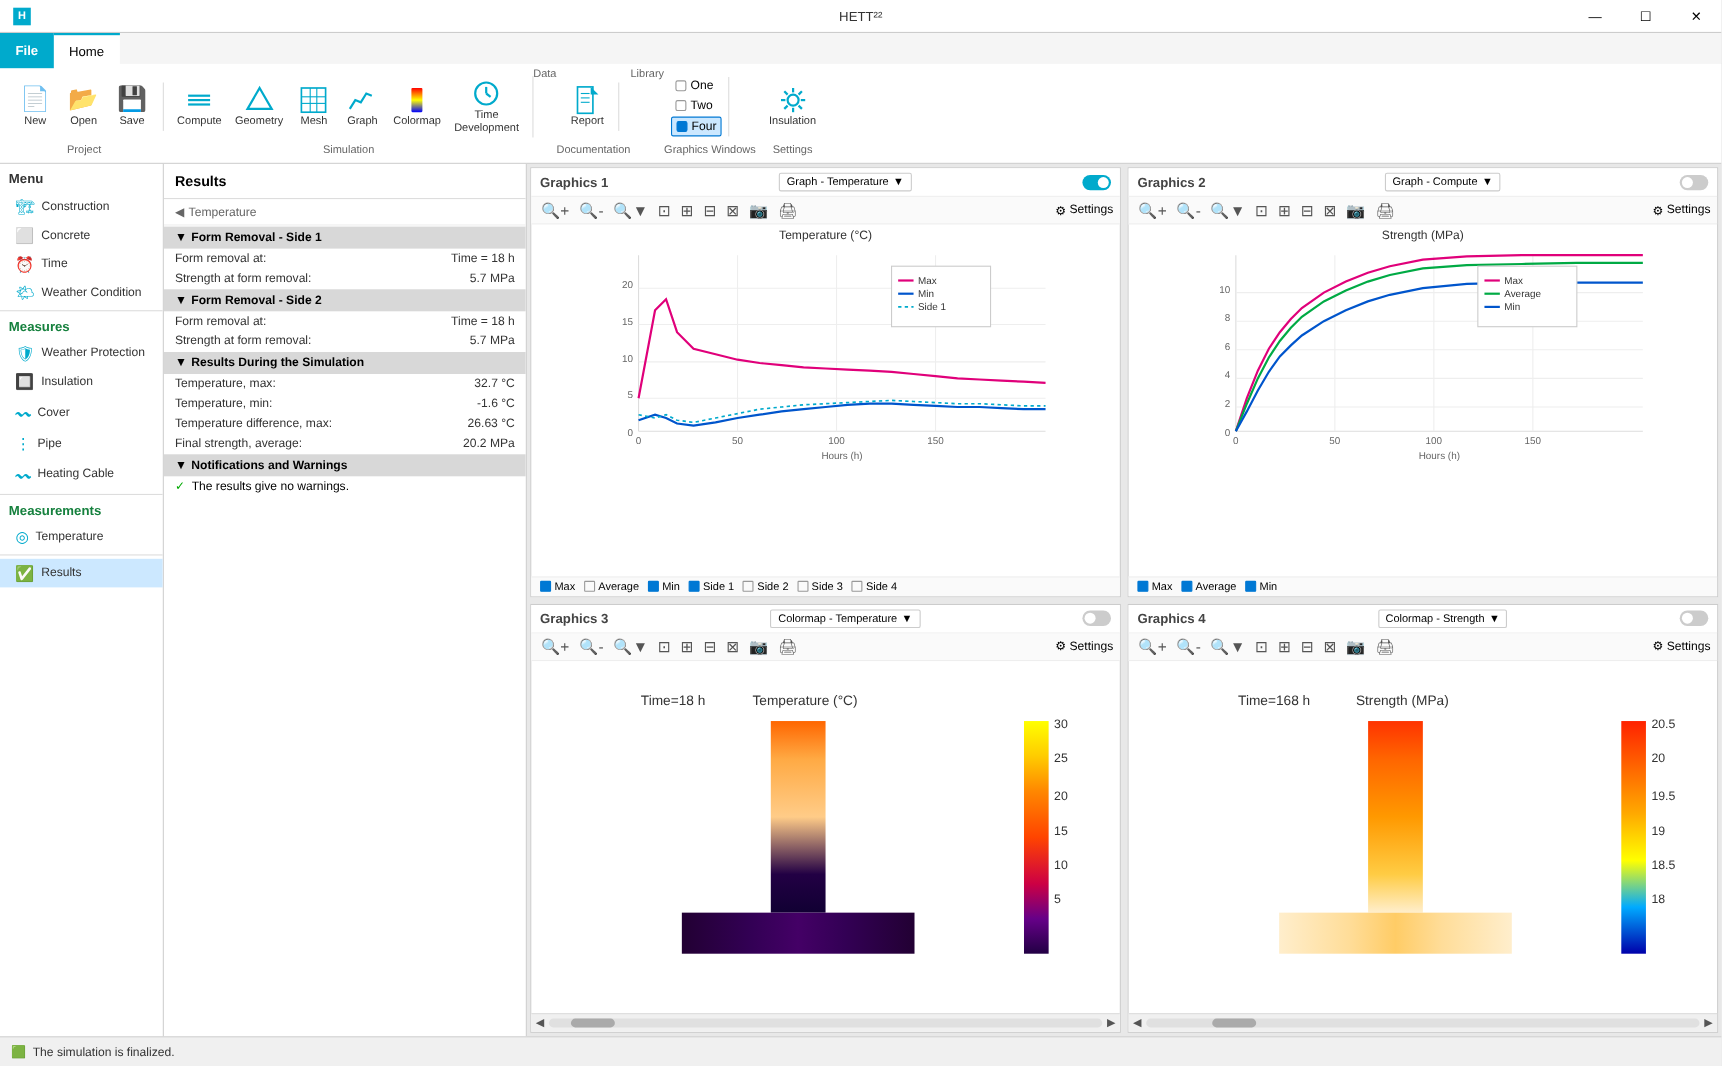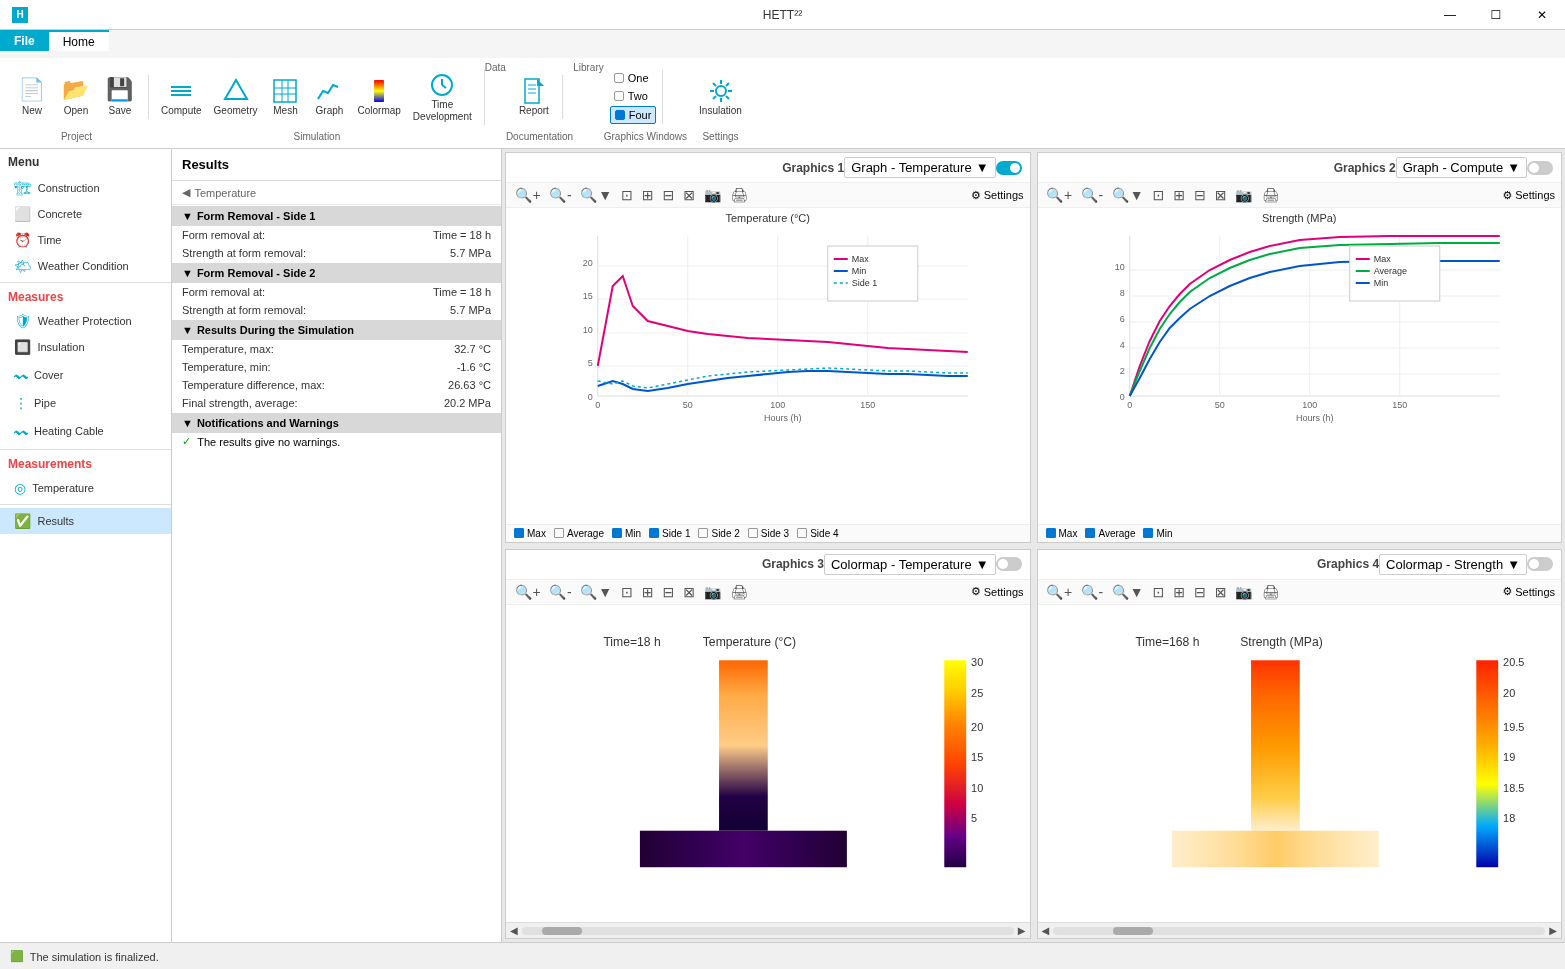--- a/index.html
+++ b/index.html
@@ -8,67 +8,67 @@
     
     .title-bar { background: #fff; height: 30px; display: flex; align-items: center; justify-content: center; border-bottom: 1px solid #ccc; position: relative; }
     .title-bar-text { font-size: 12px; color: #333; }
     .title-controls { position: absolute; right: 0; top: 0; display: flex; }
     .title-btn { width: 46px; height: 30px; border: none; background: transparent; cursor: pointer; font-size: 12px; display: flex; align-items: center; justify-content: center; }
     .hett-logo { position: absolute; left: 12px; width: 16px; height: 16px; background: #00aacc; display: flex; align-items: center; justify-content: center; color: white; font-size: 10px; font-weight: bold; }
     
     
     .ribbon { background: #fff; border-bottom: 1px solid #ccc; }
     .ribbon-tabs { display: flex; height: 28px; background: #f5f5f5; }
-    .ribbon-tab { padding: 0 14px; border: none; background: transparent; cursor: pointer; font-size: 12px; height: 21px; display: flex; align-items: center; }
+    .ribbon-tab { padding: 0 14px; border: none; background: transparent; cursor: pointer; font-size: 12px; height: 32px; display: flex; align-items: center; }
     .ribbon-tab.active { background: #fff; color: #000; border-top: 2px solid #00aacc; }
     .ribbon-tab.file { background: #00aacc; color: white; font-weight: bold; }
     .ribbon-content { display: flex; align-items: stretch; height: 90px; padding: 4px; }
     .ribbon-group { display: flex; align-items: center; padding: 0 6px; border-right: 1px solid #ddd; }
     .ribbon-item { display: flex; flex-direction: column; align-items: center; padding: 2px 6px; cursor: pointer; min-width: 44px; border-radius: 3px; }
     .ribbon-item .icon { font-size: 22px; color: #00aacc; margin-bottom: 2px; }
     .ribbon-item .label { font-size: 10px; text-align: center; line-height: 1.2; color: #333; }
     .ribbon-group-wrapper { display: flex; flex-direction: column; height: 100%; }
     .ribbon-group-items { display: flex; align-items: center; flex: 1; }
     .ribbon-group-footer { font-size: 10px; color: #666; text-align: center; padding-bottom: 2px; }
     .radio-group { display: flex; flex-direction: column; gap: 2px; }
     .radio-item { display: flex; align-items: center; gap: 4px; font-size: 11px; cursor: pointer; padding: 2px 4px; border-radius: 2px; }
     .radio-item.selected { background: #cce8ff; border: 1px solid #0078d4; }
     .radio-dot { width: 10px; height: 10px; border: 1px solid #999; border-radius: 2px; display: inline-block; }
     .radio-dot.checked { background: #0078d4; border-color: #0078d4; }
     
     
     .main { display: flex; height: calc(969px - 30px - 28px - 90px - 28px); }
     
     
-    .sidebar { width: 172px; background: #fff; border-right: 1px solid #ccc; overflow-y: auto; }
+    .sidebar { width: 149px; background: #fff; border-right: 1px solid #ccc; overflow-y: auto; }
     .sidebar-section-title { padding: 6px 8px; font-weight: bold; font-size: 12px; color: #333; }
     .sidebar-item { display: flex; align-items: center; gap: 6px; padding: 5px 8px 5px 14px; cursor: pointer; color: #333; }
     .sidebar-item .si-icon { font-size: 14px; color: #00aacc; }
     .sidebar-item .si-label { font-size: 11px; }
     .sidebar-separator { height: 1px; background: #ddd; margin: 3px 0; }
-    .sidebar-measures { padding: 4px 8px; font-weight: bold; font-size: 12px; color: #ef4444; }
+    .sidebar-measures { padding: 4px 8px; font-weight: bold; font-size: 12px; color: #15803d; }
     .sidebar-item.active { background: #cce8ff; }
 
     
     .results-panel { width: 330px; background: #fff; border-right: 1px solid #ccc; overflow-y: auto; }
     .results-header { padding: 8px 10px; font-weight: bold; font-size: 13px; border-bottom: 1px solid #ddd; }
     .results-breadcrumb { display: flex; align-items: center; gap: 4px; padding: 5px 10px; font-size: 11px; color: #666; border-bottom: 1px solid #eee; }
     .results-section { background: #d8d8d8; padding: 4px 10px; font-size: 11px; font-weight: bold; cursor: pointer; display: flex; align-items: center; gap: 4px; margin-top: 1px; }
     .results-row { display: flex; justify-content: space-between; padding: 3px 10px; font-size: 11px; }
     .results-row .key { color: #333; }
     .results-row .val { color: #333; font-weight: 500; }
     .notif-text { font-size: 11px; display: flex; align-items: center; gap: 6px; padding: 2px 10px; }
     .check-green { color: #00aa00; }
 
     
     .graphics-area { flex: 1; background: #e8e8e8; display: grid; grid-template-columns: 1fr 1fr; grid-template-rows: 1fr 1fr; gap: 0; overflow: hidden; }
     .graphics-panel { background: #fff; margin: 3px; border: 1px solid #ccc; display: flex; flex-direction: column; }
-    .gp-header { display: flex; align-items: center; justify-content: flex-end; padding: 4px 8px; background: #fff; border-bottom: 1px solid #eee; }
+    .gp-header { display: flex; align-items: center; justify-content: space-between; padding: 4px 8px; background: #fff; border-bottom: 1px solid #eee; }
     .gp-title { font-size: 12px; font-weight: bold; color: #444; }
-    .gp-dropdown { display: flex; align-items: center; gap: 4px; border: 1px solid #ccc; padding: 2px 6px; font-size: 13px; background: #fff; cursor: pointer; border-radius: 2px; }
+    .gp-dropdown { display: flex; align-items: center; gap: 4px; border: 1px solid #ccc; padding: 2px 6px; font-size: 10px; background: #fff; cursor: pointer; border-radius: 2px; }
     .gp-toolbar { display: flex; align-items: center; gap: 3px; padding: 3px 6px; border-bottom: 1px solid #eee; background: #fafafa; }
     .gp-tool { font-size: 14px; cursor: pointer; color: #555; padding: 1px 3px; border-radius: 2px; }
     .gp-settings { display: flex; align-items: center; gap: 3px; font-size: 11px; cursor: pointer; margin-left: auto; }
     .gp-content { flex: 1; position: relative; overflow: hidden; }
     .gp-toggle { width: 26px; height: 14px; background: #00aacc; border-radius: 7px; cursor: pointer; position: relative; }
     .gp-toggle::after { content: ''; position: absolute; right: 2px; top: 2px; width: 10px; height: 10px; background: white; border-radius: 50%; }
     .gp-toggle.off { background: #ccc; }
     .gp-toggle.off::after { left: 2px; right: auto; }
     
     

